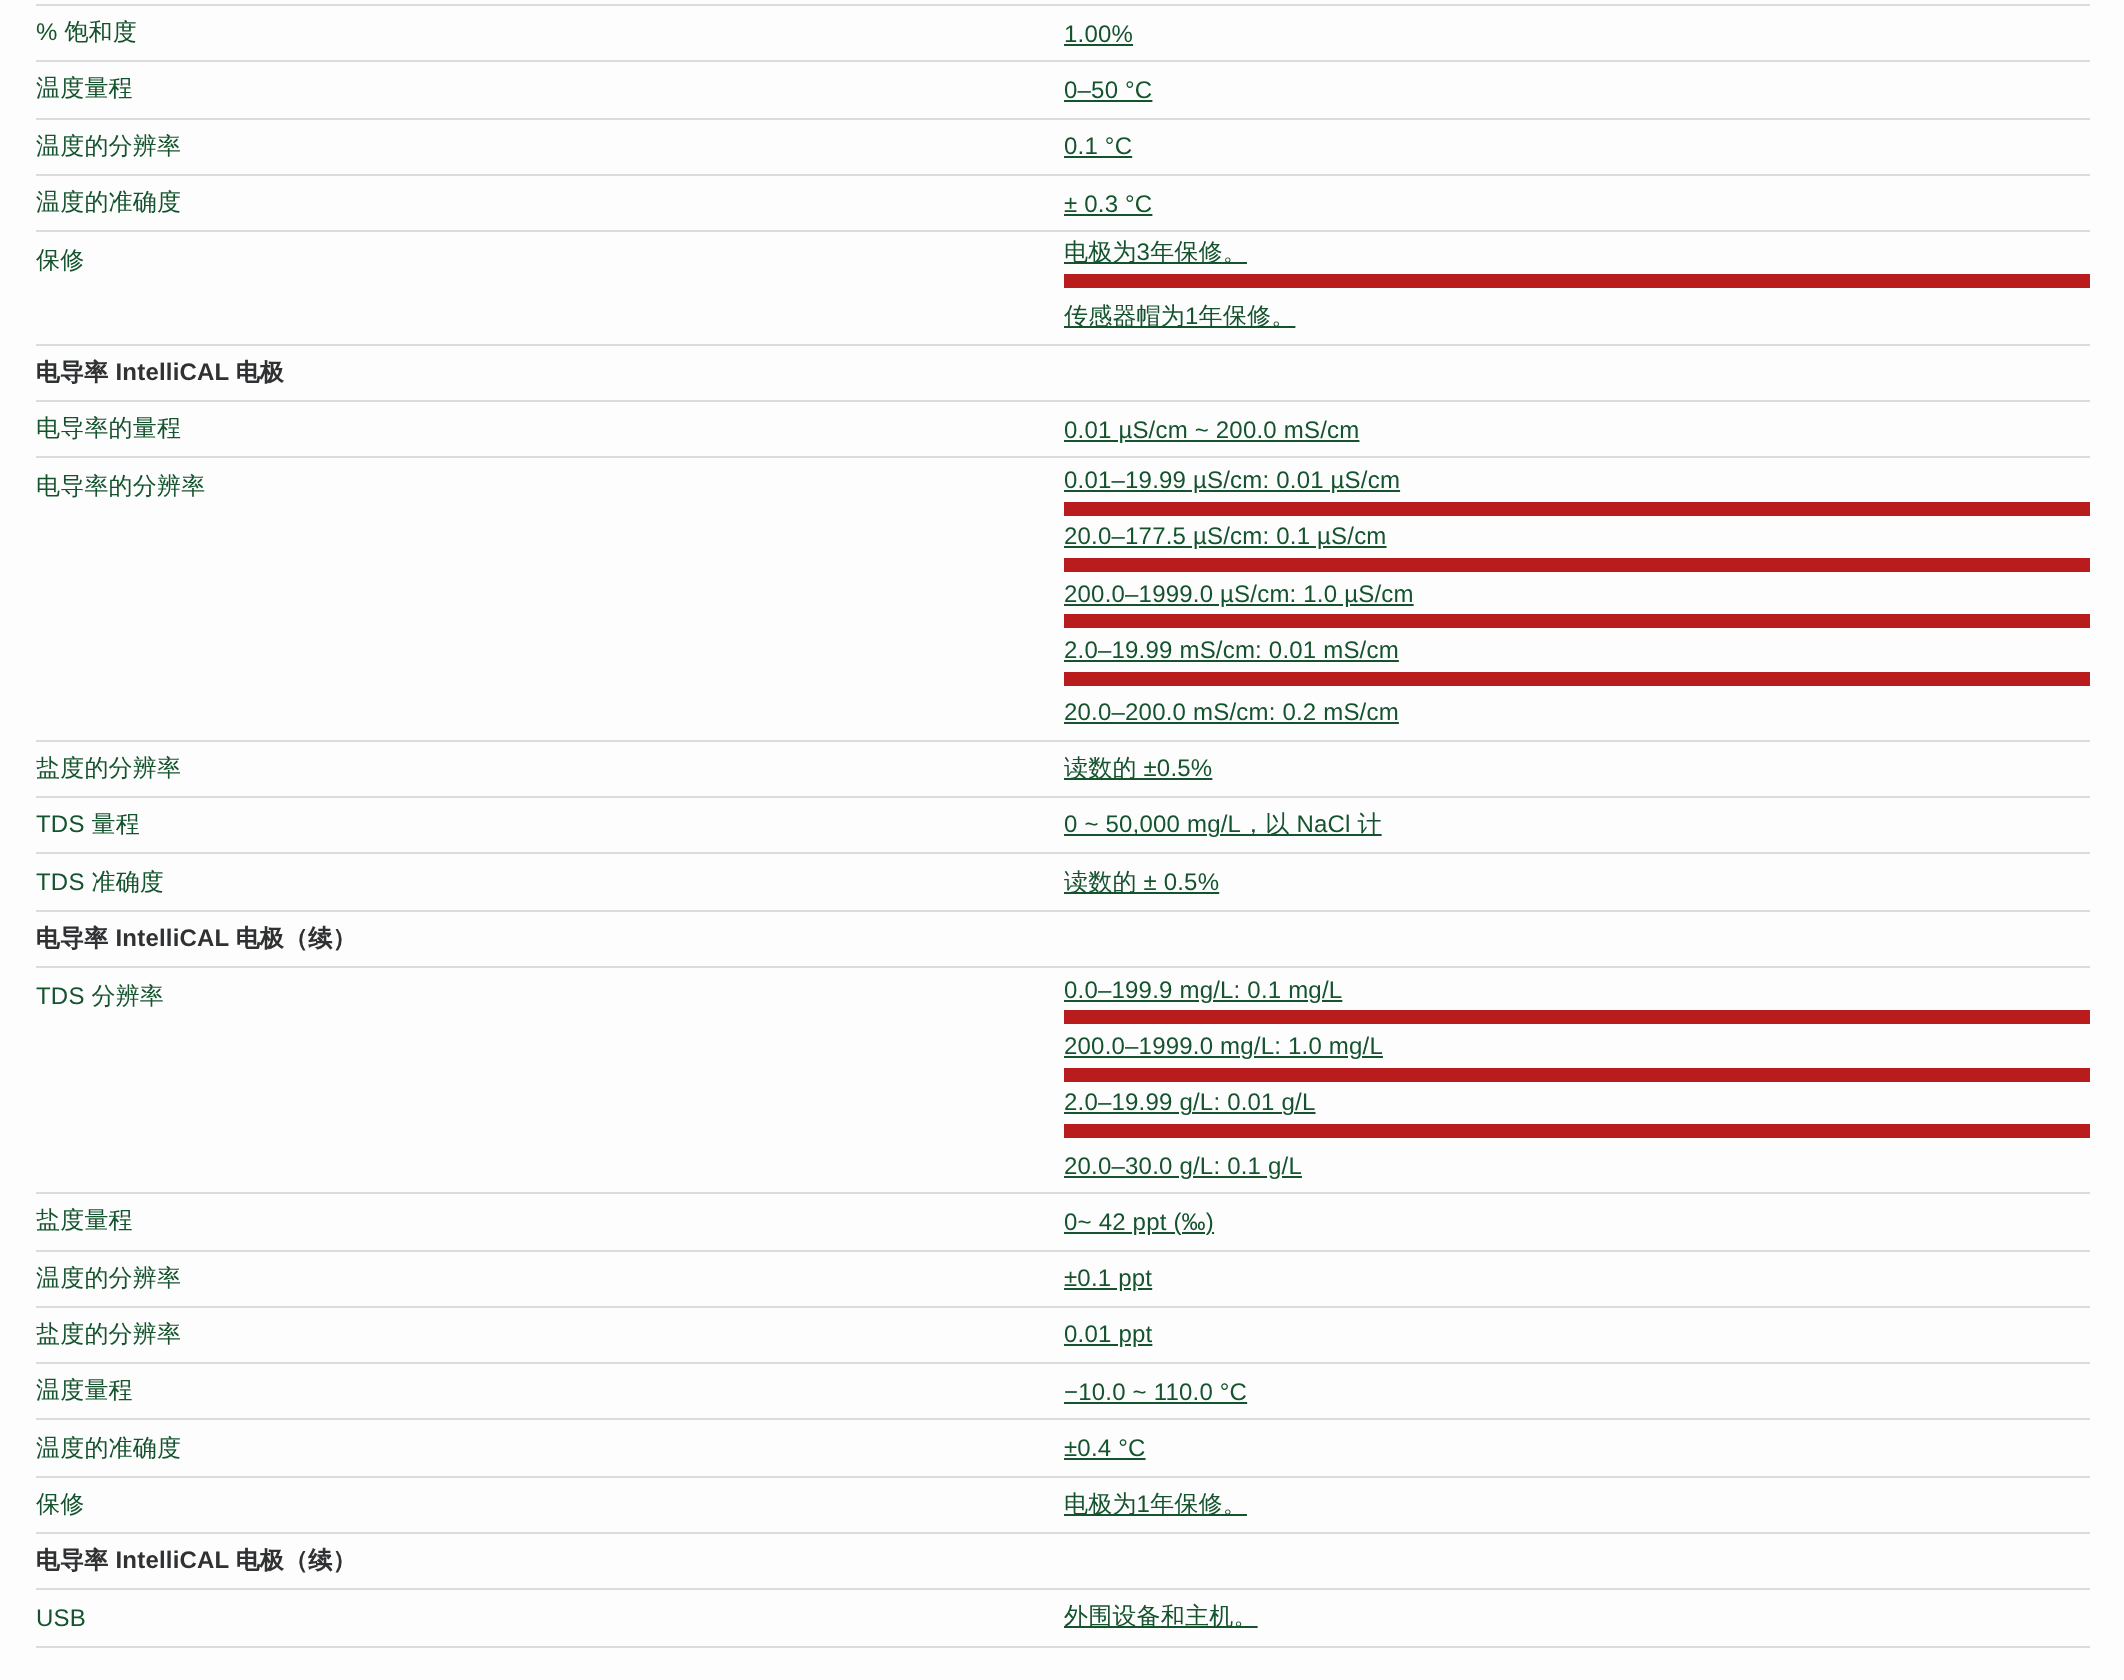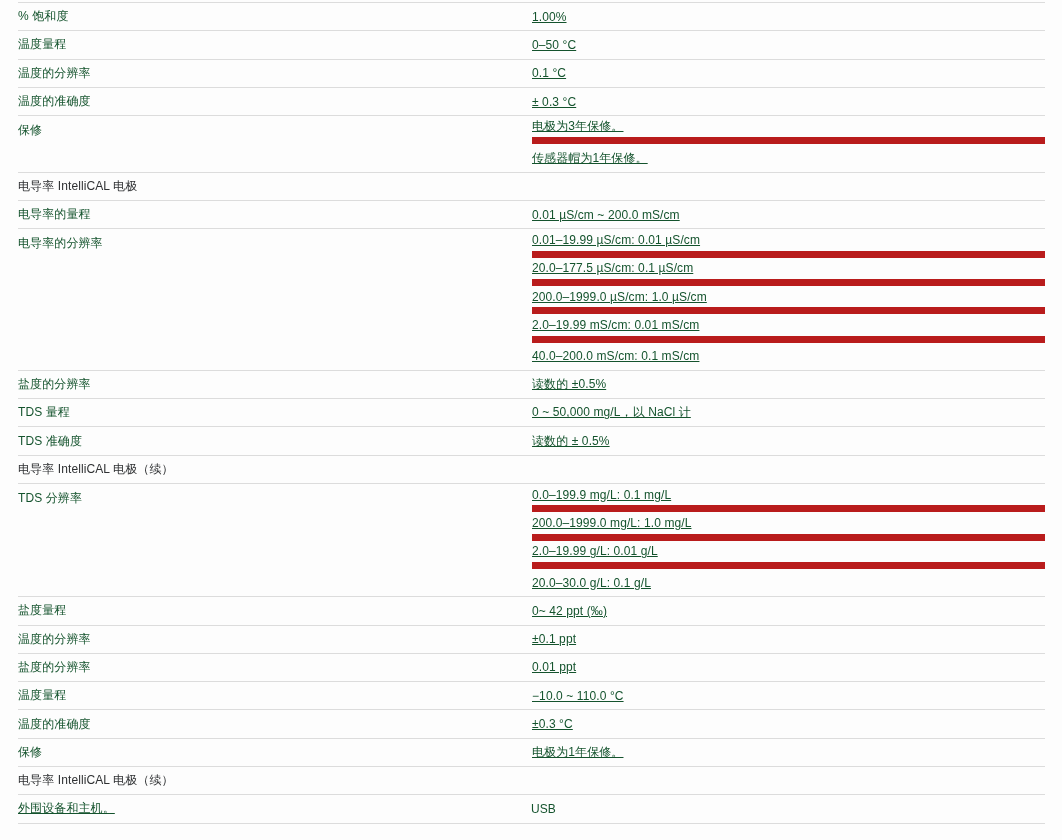--- a/index.html
+++ b/index.html
@@ -34,21 +34,21 @@
     box-sizing: border-box;
     font-size: 12px;
     color: #14532d;
     letter-spacing: 0.1px;
     white-space: nowrap;
     overflow: hidden;
   }
   .cell.label { width: 514px; flex: none; }
   .cell.value { flex: 1; text-decoration: underline; }
   .row.hdr .cell.label {
-    font-weight: normal;
+    font-weight: bold;
     color: #2f3133;
   }
 </style>
 </head>
 <body>
 
 <div class="spec-table">
 
   <div class="row">
     <div class="cell label">% 饱和度</div>
@@ -105,21 +105,21 @@
     <div class="cell value">200.0–1999.0 µS/cm: 1.0 µS/cm</div>
   </div>
 
   <div class="row mid">
     <div class="cell label"></div>
     <div class="cell value">2.0–19.99 mS/cm: 0.01 mS/cm</div>
   </div>
 
   <div class="row">
     <div class="cell label"></div>
-    <div class="cell value">40.0–200.0 mS/cm: 0.1 mS/cm</div>
+    <div class="cell value">20.0–200.0 mS/cm: 0.2 mS/cm</div>
   </div>
 
   <div class="row">
     <div class="cell label">盐度的分辨率</div>
     <div class="cell value">读数的 ±0.5%</div>
   </div>
 
   <div class="row">
     <div class="cell label">TDS 量程</div>
     <div class="cell value">0 ~ 50,000 mg/L，以 NaCl 计</div>
@@ -170,31 +170,31 @@
     <div class="cell value">0.01 ppt</div>
   </div>
 
   <div class="row">
     <div class="cell label">温度量程</div>
     <div class="cell value">−10.0 ~ 110.0 °C</div>
   </div>
 
   <div class="row">
     <div class="cell label">温度的准确度</div>
-    <div class="cell value">±0.3 °C</div>
+    <div class="cell value">±0.4 °C</div>
   </div>
 
   <div class="row">
     <div class="cell label">保修</div>
     <div class="cell value">电极为1年保修。</div>
   </div>
 
   <div class="row hdr">
     <div class="cell label">电导率 IntelliCAL 电极（续）</div>
     <div class="cell value"></div>
   </div>
 
   <div class="row">
+    <div class="cell label">USB</div>
     <div class="cell value">外围设备和主机。</div>
-    <div class="cell label">USB</div>
   </div>
 
 </div>
 
 </body></html>

